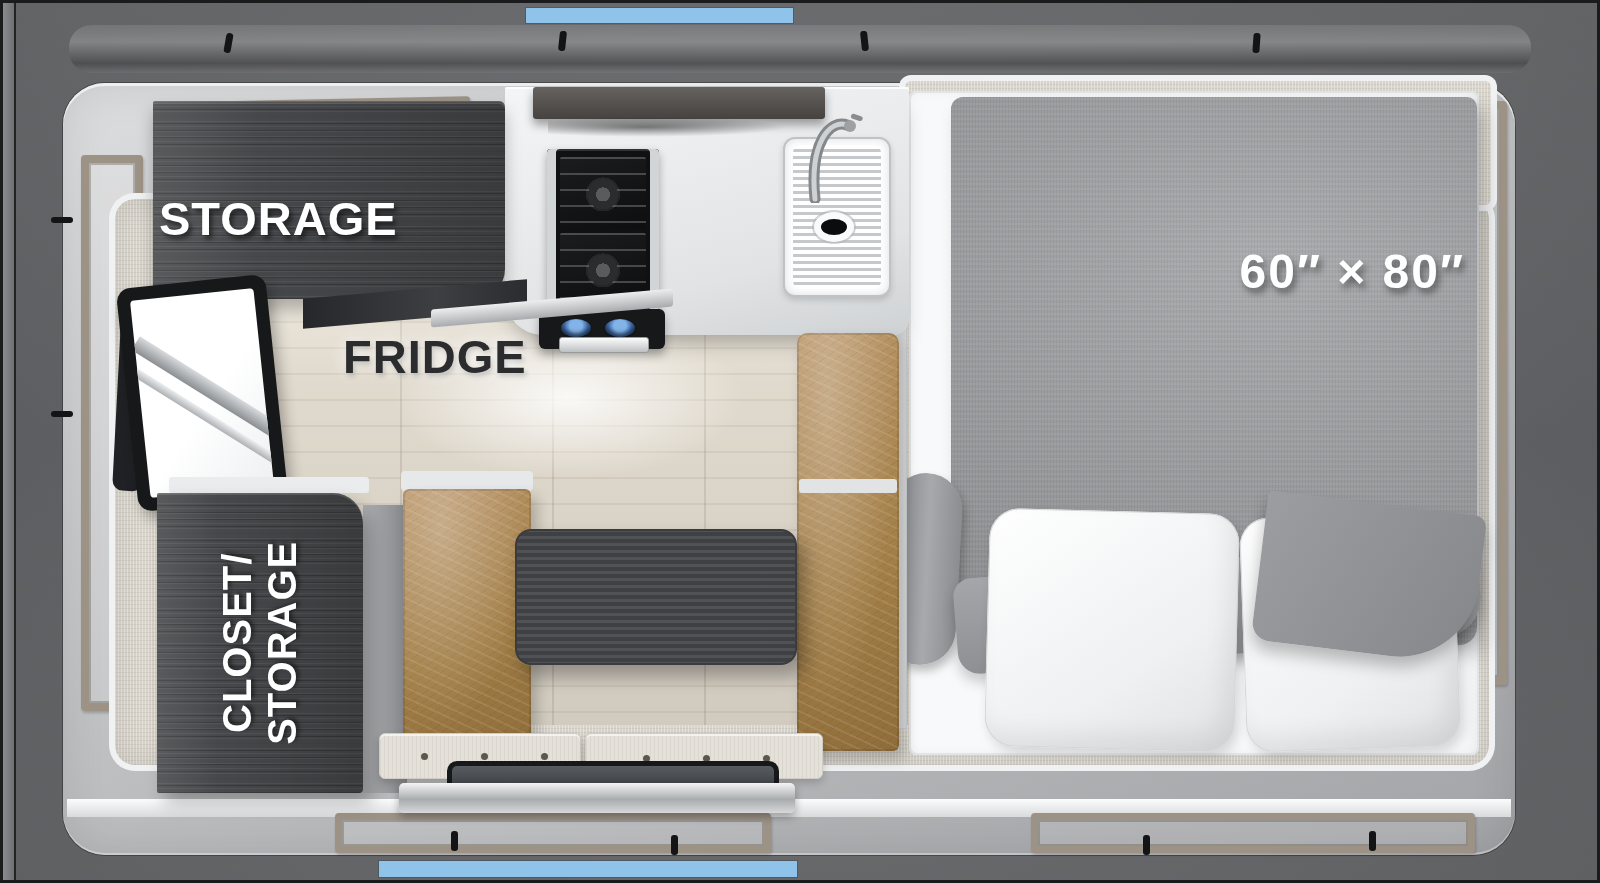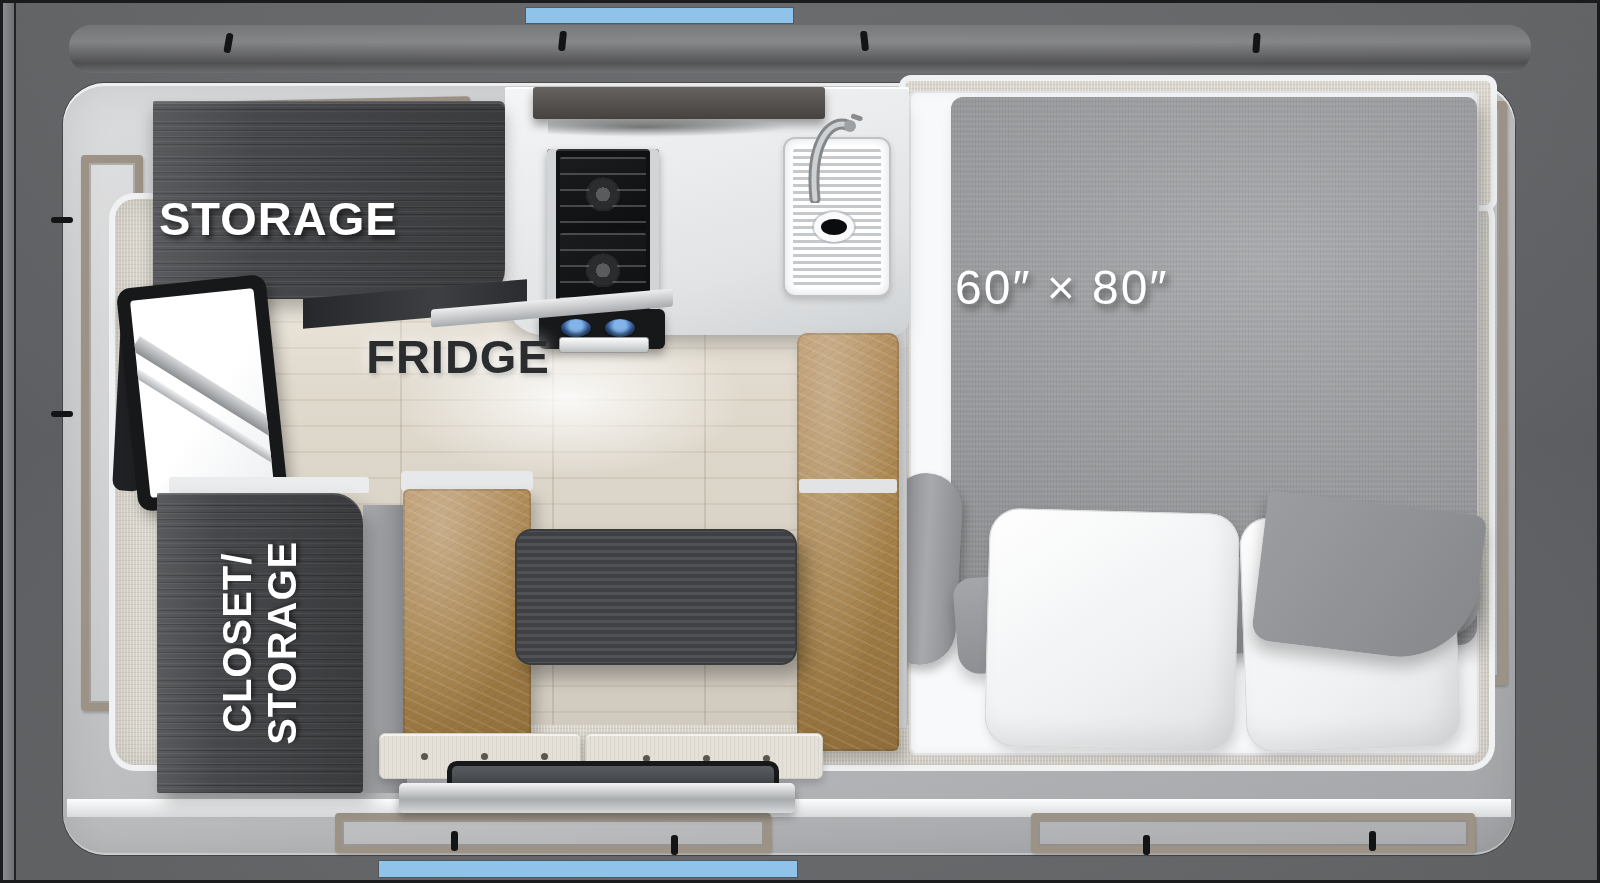--- a/index.html
+++ b/index.html
@@ -74,22 +74,22 @@
   #bed-fold{left:952px;top:556px;width:526px;height:96px;transform:rotate(-4.5deg);
     border-radius:18px 30px 40px 22px;background:linear-gradient(180deg,#a4a6a9,#8d8f92);
     box-shadow:0 8px 14px rgba(0,0,0,.20);}
   .pillow{background:linear-gradient(145deg,#ffffff,#eef0f1 65%,#dfe1e3);
     box-shadow:inset 0 0 0 1px #d4d6d8, inset -10px -14px 24px rgba(0,0,0,.07), 4px 6px 12px rgba(0,0,0,.14);}
   #pillow-l{left:984px;top:508px;width:250px;height:238px;border-radius:30px;transform:rotate(1.5deg);}
   #pillow-r{left:1240px;top:512px;width:214px;height:234px;border-radius:28px;transform:rotate(-2deg);}
   #blanket-corner{left:1256px;top:500px;width:220px;height:150px;transform:rotate(7deg);
     border-radius:6px 12px 80px 18px;background:linear-gradient(115deg,#9b9da0,#85878a);
     box-shadow:0 10px 16px rgba(0,0,0,.25);}
-  #bed-label{left:952px;top:256px;width:510px;height:120px;text-align:left;
-    color:#fff;font-size:48px;font-weight:400;line-height:1.2;letter-spacing:2px;
+  #bed-label{left:952px;top:240px;width:510px;height:120px;text-align:right;
+    color:#fff;font-size:48px;font-weight:700;line-height:1.2;letter-spacing:2px;
     text-shadow:3px 5px 7px rgba(0,0,0,.45);}
 
   
   #counter-col{left:856px;top:84px;width:48px;height:642px;
     background:linear-gradient(90deg,#f5f6f7,#dcdee0);box-shadow:inset 0 0 0 1px #cfd1d3;}
   #counter{left:502px;top:84px;width:404px;height:248px;border-radius:2px 2px 16px 38px;
     background:linear-gradient(165deg,#f4f5f6,#e1e3e5 70%,#cfd2d4);
     box-shadow:0 14px 22px -8px rgba(0,0,0,.30), inset 0 2px 0 rgba(255,255,255,.8);}
   #hood{left:530px;top:84px;width:292px;height:32px;border-radius:3px;
     background:linear-gradient(180deg,#656260,#454240);box-shadow:0 6px 10px rgba(0,0,0,.35);}
@@ -128,21 +128,21 @@
       repeating-linear-gradient(0deg,rgba(0,0,0,.20) 0 1px,transparent 1px 7px);}
   #storage-cab{left:150px;top:98px;width:352px;height:198px;border-radius:2px 6px 30px 2px;
     display:flex;align-items:center;padding:36px 0 0 6px;
     box-shadow:0 10px 16px rgba(0,0,0,.25), inset 0 3px 0 rgba(255,255,255,.14);}
   .big-white-label{color:#fff;font-size:47px;font-weight:800;letter-spacing:1px;
     text-shadow:3px 4px 5px rgba(0,0,0,.55);}
   #fridge-front{left:300px;top:286px;width:224px;height:30px;transform:skewY(-5deg);
     background:linear-gradient(90deg,#26272a,#3d3f42 60%,#2b2c2f);}
   #fridge-edge{left:428px;top:296px;width:242px;height:18px;transform:skewY(-5deg);border-radius:3px;
     background:linear-gradient(180deg,#edeeef,#a8abae);}
-  #fridge-label{left:340px;top:326px;width:230px;text-align:center;
+  #fridge-label{left:340px;top:326px;width:230px;text-align:left;
     color:#2b2c2e;font-size:47px;font-weight:800;letter-spacing:1px;
     text-shadow:0 0 16px rgba(255,255,255,.95), 2px 3px 5px rgba(110,110,110,.45);}
 
   #tv-arm{left:114px;top:300px;width:30px;height:188px;border-radius:10px;background:#202124;transform:rotate(3deg);}
   #tv{left:124px;top:278px;width:150px;height:224px;border-radius:14px;background:#17181a;
     transform:rotate(-6deg);padding:13px;box-shadow:4px 8px 14px rgba(0,0,0,.30);}
   #tv-screen{position:relative;width:100%;height:100%;border-radius:4px;overflow:hidden;
     background:linear-gradient(130deg,#ffffff 55%,#eef0f2);}
   .tv-strip{position:absolute;background:linear-gradient(180deg,#d8dadc,#8c8f92);}
   #tv-strip1{left:-20px;top:96px;width:200px;height:16px;transform:rotate(38deg);}

